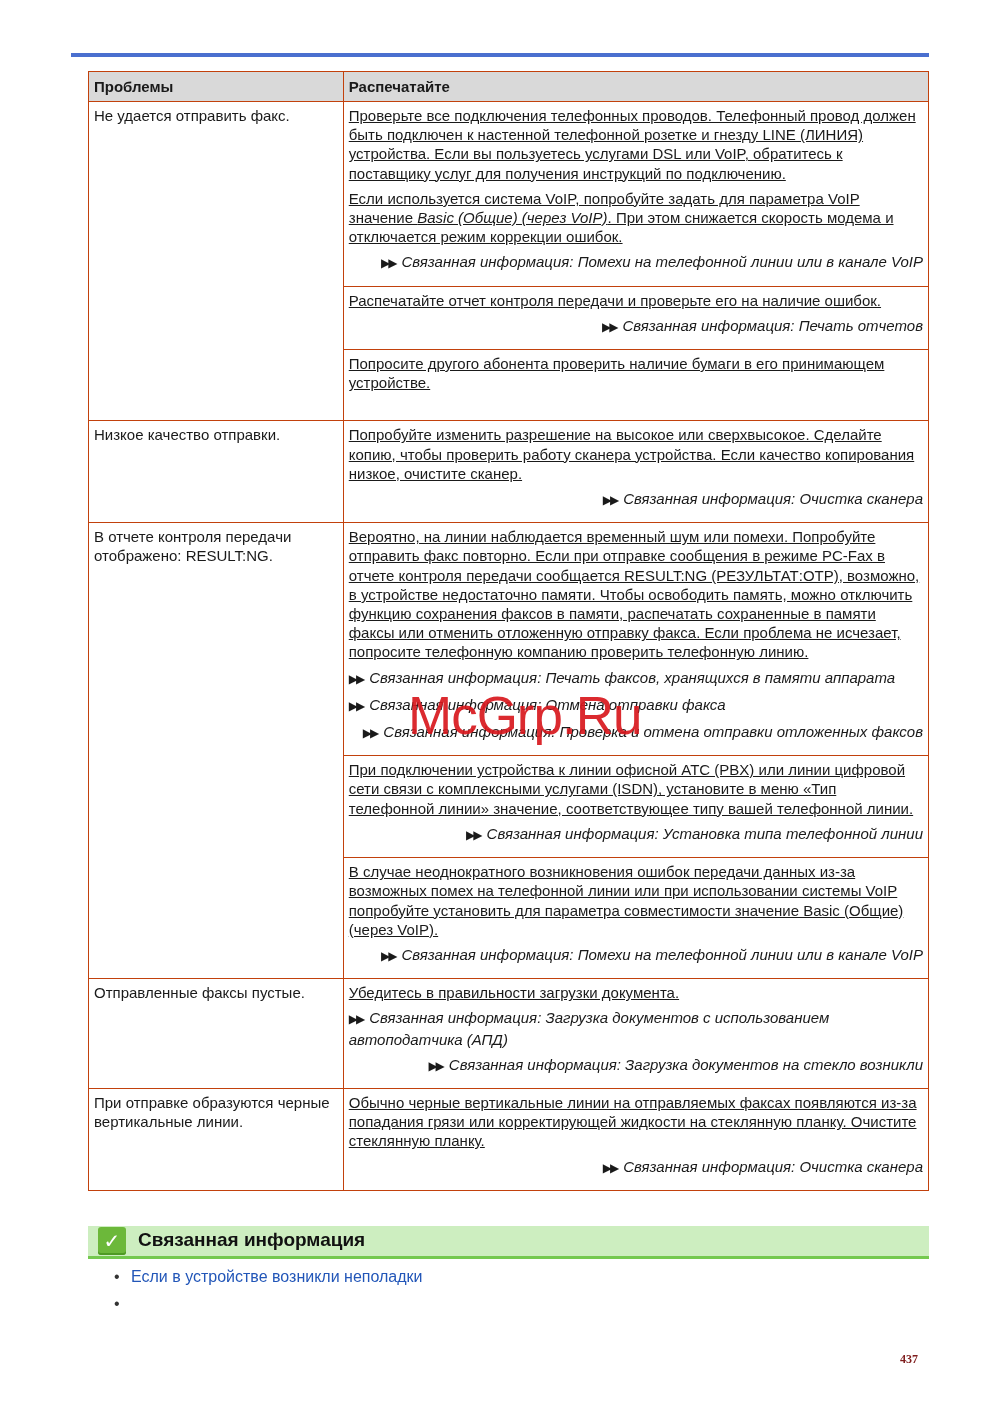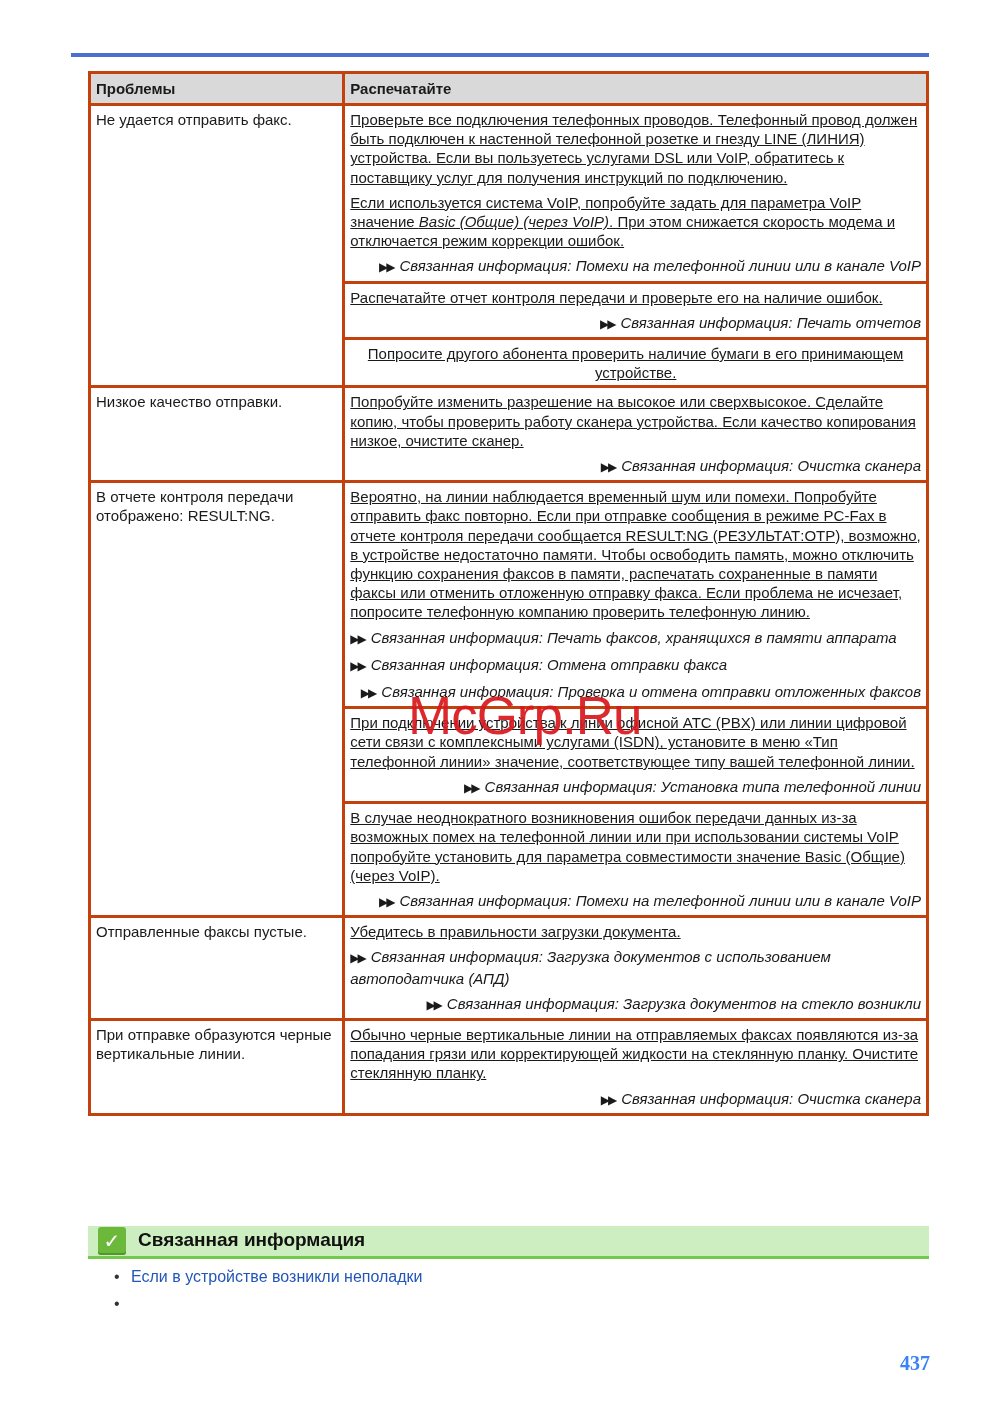--- a/index.html
+++ b/index.html
@@ -1,37 +1,37 @@
 <!DOCTYPE html>
 <html><head>
 <meta charset="utf-8">
 <style>
   html, body { margin:0; padding:0; background:#ffffff; }
   body { width:1000px; height:1414px; position:relative; font-family:"Liberation Sans", sans-serif; color:#1a1a1a; overflow:hidden; }
   .top-rule { position:absolute; left:71px; top:53px; width:858px; height:4px; background:#4a6fcf; }
   .wm { position:absolute; left:408px; top:685px; font-family:"Liberation Sans", sans-serif; font-size:53px; color:#d8181e; letter-spacing:-1px; opacity:0.92; pointer-events:none; }
   table.tbl { position:absolute; left:88px; top:71px; width:841px; border-collapse:collapse; font-size:15px; line-height:19.2px; }
-  table.tbl th, table.tbl td { border:3px solid #c2410c; vertical-align:top; text-align:left; }
+  table.tbl th, table.tbl td { border:1px solid #c2410c; vertical-align:top; text-align:left; }
   table.tbl th { background:#d9d9d9; font-weight:bold; padding:5px 5px 4px 5px; height:20px; }
-  table.tbl td { padding:4px 5px 3px 5px; }
+  table.tbl td { padding:4px 5px 12px 5px; }
   col.c1 { width:255px; }
   col.c2 { width:586px; }
   .p { margin:0 0 6px 0;text-decoration:underline; }
-  .p:last-child { margin-bottom:0;text-align:center; }
+  .p:last-child { margin-bottom:16px; }
   .rel { margin:0 0 6px 0; font-style:italic; }
   .rel:last-child { margin-bottom:0;text-align:right; }
   .arrow { font-style:normal; font-size:12px; letter-spacing:-2px; margin-right:6px; }
   .related { position:absolute; left:88px; top:1226px; width:841px; height:30px; background:#cdeec0; border-bottom:3px solid #74c94f; }
   .check { position:absolute; left:10px; top:1px; width:28px; height:28px; background:#6cb83a; border-radius:3px; color:#fff; font-size:20px; line-height:28px; text-align:center; box-shadow: inset 0 -2px 0 #4e9a24; }
   .related-title { position:absolute; left:50px; top:3px; font-size:19px; font-weight:bold; color:#111; }
   ul.links { position:absolute; left:110px; top:1266px; margin:0; padding:0; list-style:none; font-size:16px; }
   ul.links li { height:27px; line-height:22px; position:relative; padding-left:21px; }
   ul.links li .bullet { position:absolute; left:4px; top:0; color:#333; }
   ul.links li a { color:#2256b8; text-decoration:none;text-align:right; }
-  .pagenum { position:absolute; left:900px; top:1352px; font-family:"Liberation Serif", serif; font-weight:bold; font-size:20px; color:#3b82f6; }
+  .pagenum { position:absolute; left:900px; top:1352px; font-family:"Liberation Serif", serif; font-weight:bold; font-size:12px; color:#7f1d1d; }
 </style>
 </head>
 <body>
 
 <div class="top-rule"></div>
 
 <table class="tbl">
   <colgroup>
       <col class="c1">
       <col class="c2">

